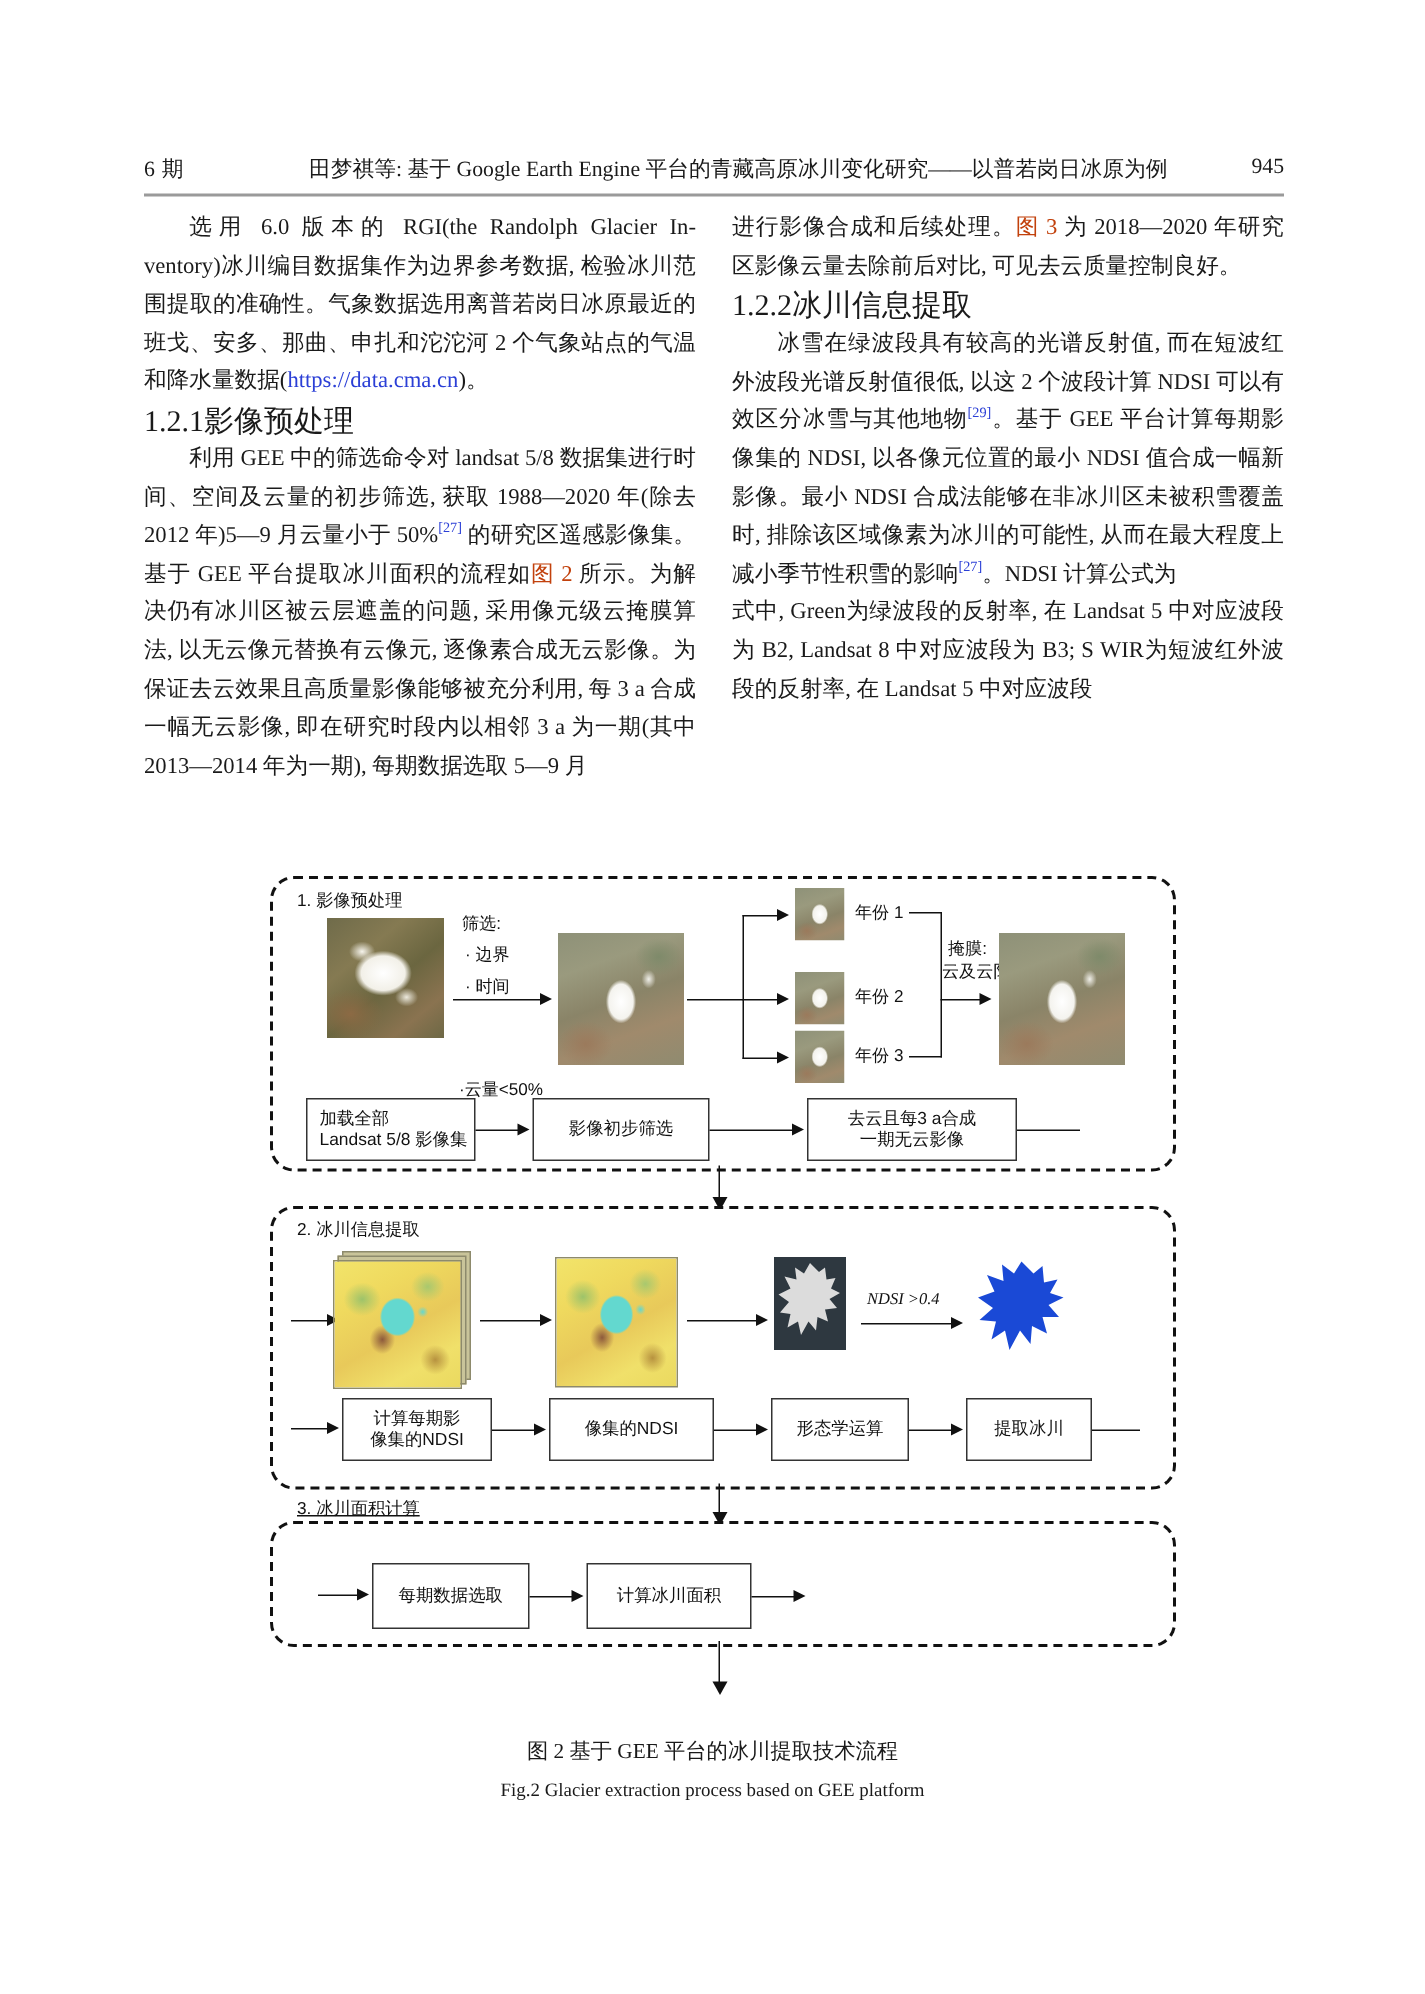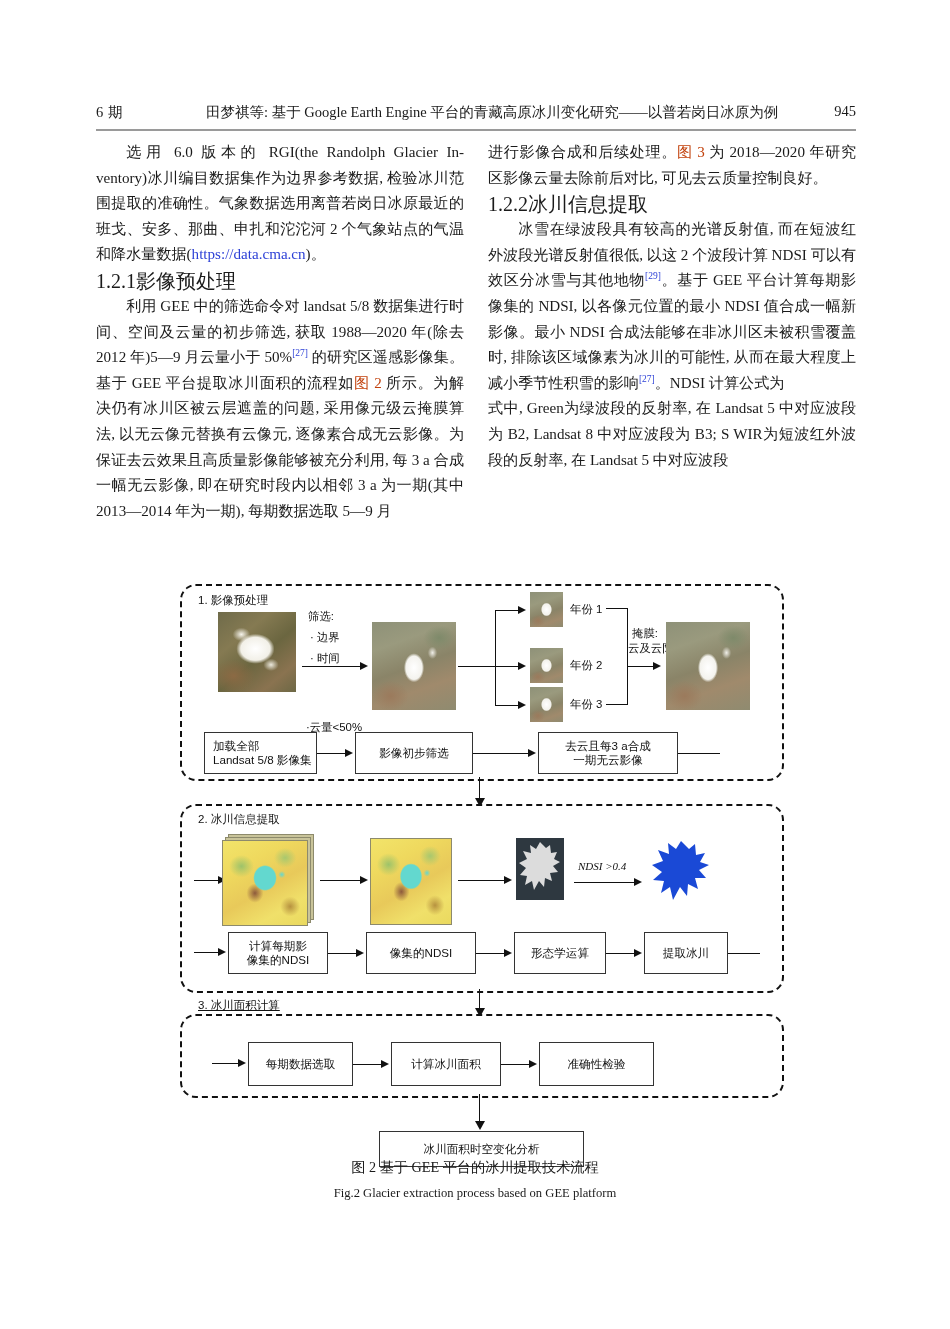--- a/index.html
+++ b/index.html
@@ -308,28 +308,22 @@
     </div>
     <div class="hline" style="left:203px;top:484px;width:30px;"></div>
     <div class="ahead r" style="left:231px;top:480px;"></div>
 
     <div class="nodebox" style="left:241px;top:462px;width:110px;height:44px;">
       <span>计算冰川面积</span>
     </div>
     <div class="hline" style="left:351px;top:484px;width:30px;"></div>
     <div class="ahead r" style="left:379px;top:480px;"></div>
 
-    <div class="nodebox" style="left:389px;top:462px;width:115px;height:44px;">
-      <span>准确性检验</span>
-    </div>
 
     <div class="vline" style="left:329px;top:514px;height:30px;"></div>
     <div class="ahead d" style="left:325px;top:541px;"></div>
 
-    <div class="nodebox" style="left:229px;top:551px;width:205px;height:36px;">
-      <span>冰川面积时空变化分析</span>
-    </div>
   </div>
 
   <div class="cap-cn">图 2    基于 GEE 平台的冰川提取技术流程</div>
   <div class="cap-en">Fig.2    Glacier extraction process based on GEE platform</div>
 
 </div>
 
 </body></html>

